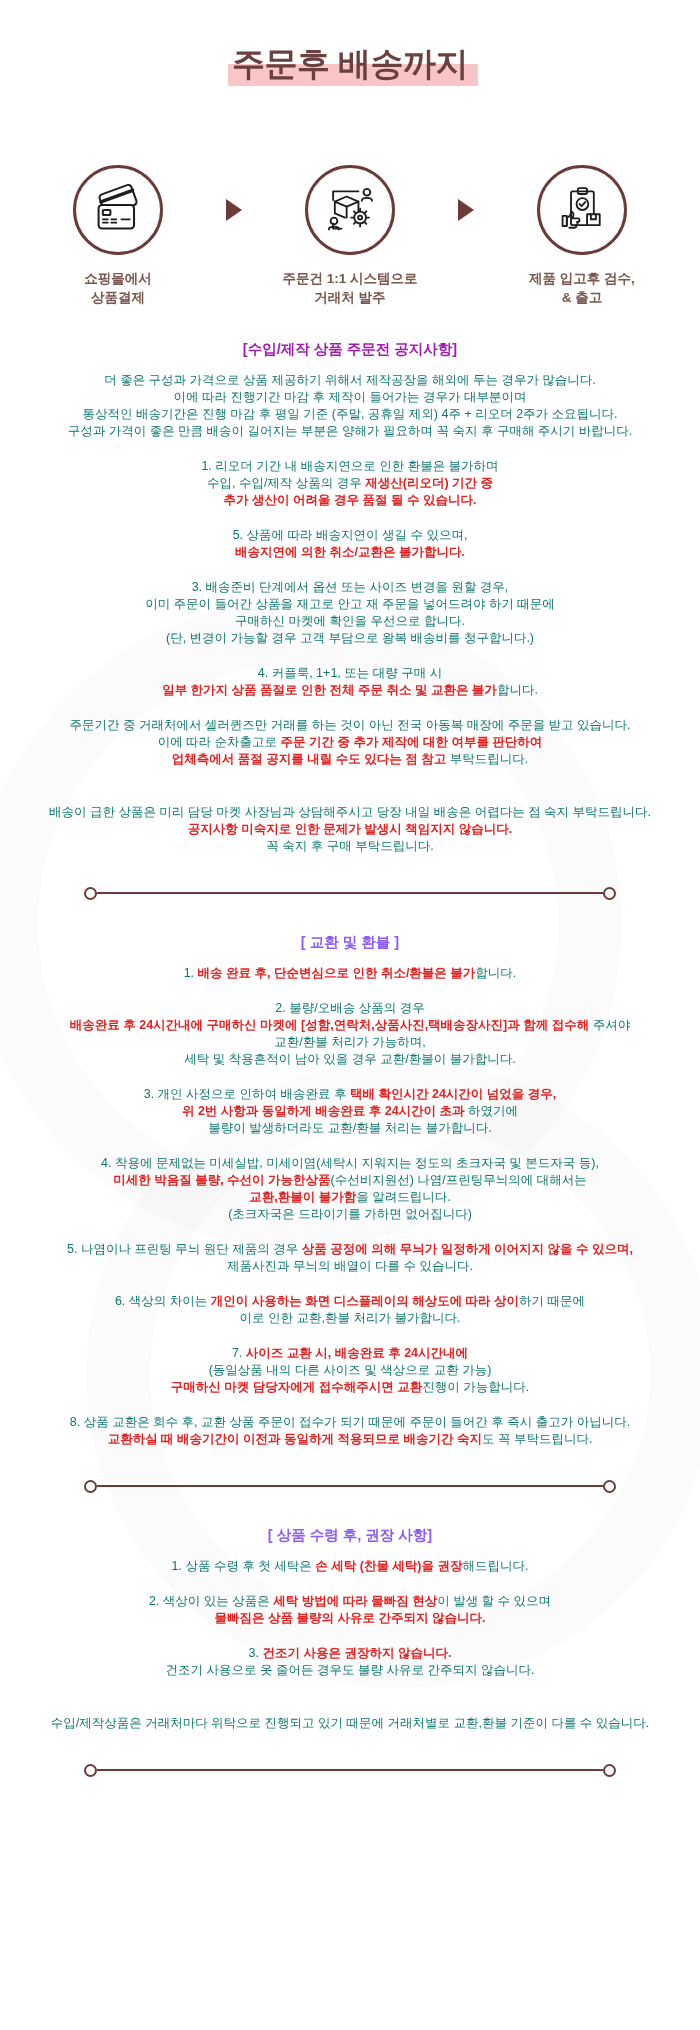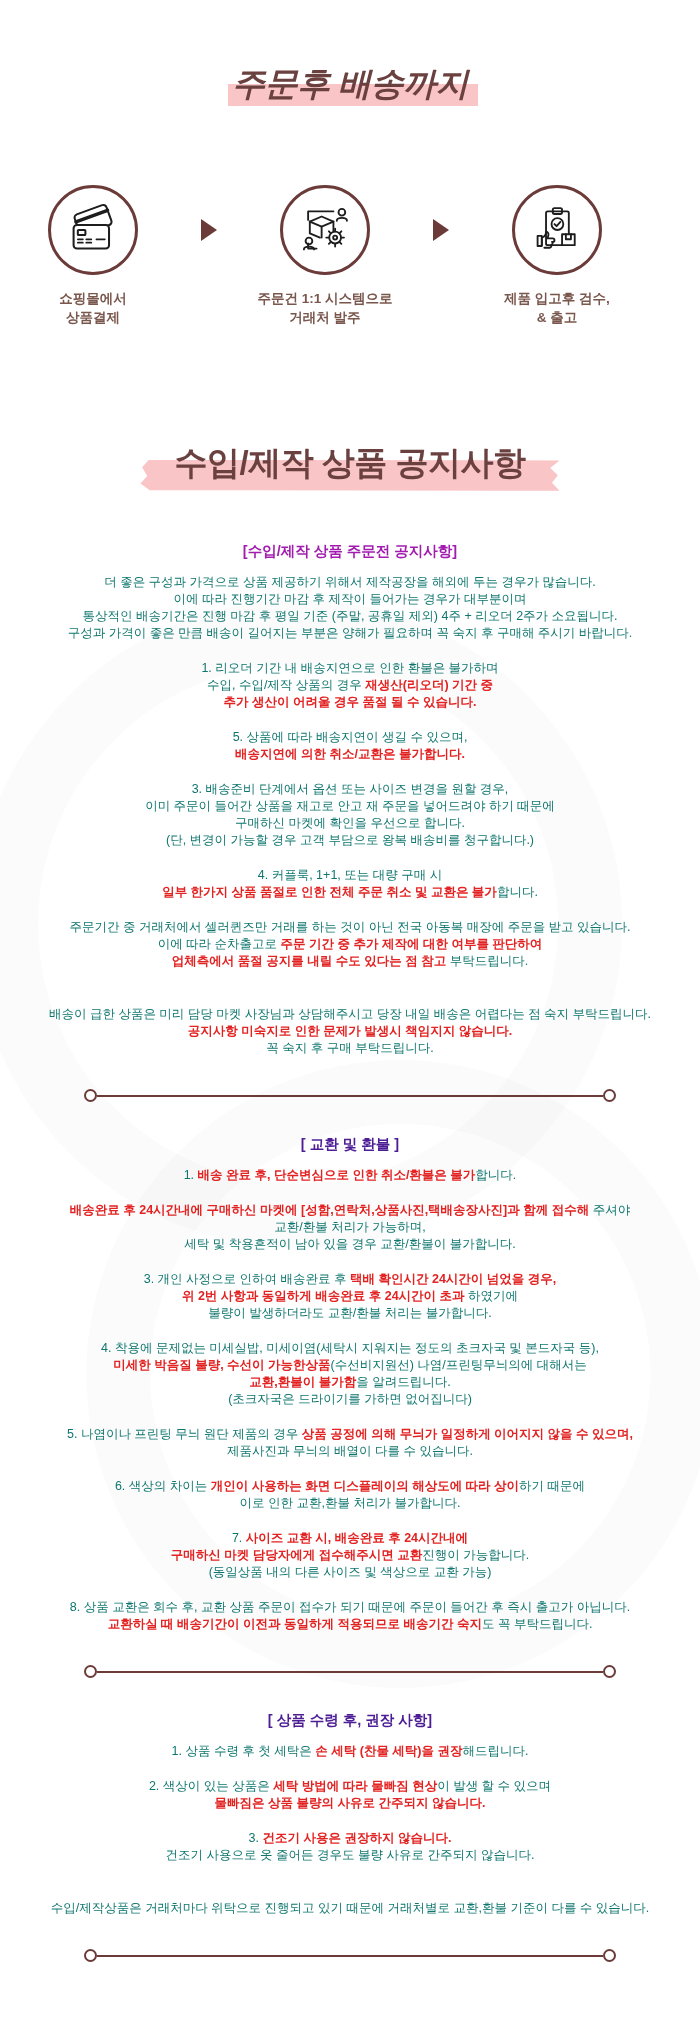--- a/index.html
+++ b/index.html
@@ -6,49 +6,49 @@
   body{font-family:"Liberation Sans","DejaVu Sans",sans-serif;}
   .page{position:relative;width:700px;min-height:2030px;margin:0 auto;background:#ffffff;overflow:hidden;}
   .content{position:relative;z-index:1;}
 
   
   .wm{position:absolute;border-radius:50%;border:64px solid rgba(0,0,0,0.016);z-index:0;}
   .wm1{top:600px;left:50%;transform:translateX(-58%);width:520px;height:520px;}
   .wm2{top:1060px;left:50%;transform:translateX(-42%);width:500px;height:500px;}
 
   
-  .title-wrap{text-align:center;padding-top:44px;font-style:italic;}
+  .title-wrap{text-align:center;padding-top:24px;}
   .main-title{position:relative;display:inline-block;font-size:33px;font-weight:bold;
     color:#6B4140;letter-spacing:-0.5px;line-height:1.1;}
   .main-title .hl{position:absolute;left:-4px;right:-10px;bottom:-4px;height:22px;background:#F9C5C7;z-index:0;}
   .main-title .t{position:relative;z-index:1;}
 
   
-  .process{margin-top:60px;display:flex;align-items:flex-start;gap:13px;}
+  .process{margin-top:60px;display:flex;justify-content:center;align-items:flex-start;gap:13px;}
   .step{width:186px;display:flex;flex-direction:column;align-items:center;}
   .step-circle{width:84px;height:84px;border:3.5px solid #6B3B39;border-radius:50%;
     display:flex;align-items:center;justify-content:center;background:#fff;}
   .step-circle svg{width:54px;height:54px;}
   .step-label{margin-top:14px;text-align:center;font-size:13.5px;line-height:19px;color:#7A574D;font-weight:bold;}
   .arrow{width:0;height:0;border-top:11px solid transparent;border-bottom:11px solid transparent;
     border-left:16px solid #6B3B39;margin:34px 2px 0 2px;}
 
   
   .notice-title-wrap{text-align:center;margin-top:90px;}
   .notice-title{position:relative;display:inline-block;font-size:33px;font-weight:bold;
     color:#6B4140;letter-spacing:-0.5px;line-height:1.15;}
   .notice-title .tape{position:absolute;left:-34px;right:-34px;bottom:-9px;height:31px;background:#F9C5C7;z-index:0;
     clip-path:polygon(2% 0%,100% 2%,97.8% 26%,99.6% 50%,98.2% 74%,100% 100%,2.2% 98%,0% 76%,1.6% 52%,0.4% 24%);}
   .notice-title .t{position:relative;z-index:1;}
 
   
   #notice-body{margin:34px auto 0 auto;width:620px;text-align:center;font-size:12.5px;line-height:17px;padding-bottom:70px;}
   .sec-heading{font-size:14.5px;font-weight:bold;margin:14px 0 14px 0;}
   .h-brown{color:#a21caf;}
-  .h-dark{color:#4c1d95;}
+  .h-dark{color:#8b5cf6;}
   .para{margin-bottom:18px;}
   .para.gap-lg{margin-top:36px;}
   .line{min-height:17px;}
   .seg-gray{color:#0f766e;}
   .seg-red{color:#E32222;font-weight:bold;}
   .divider{display:flex;align-items:center;justify-content:center;margin:32px 0 34px 0;}
   .divider .ring{width:9px;height:9px;border:2.5px solid #6B3B39;border-radius:50%;background:#fff;flex:0 0 auto;}
   .divider .dline{height:2px;background:#6B3B39;width:506px;flex:0 0 auto;}
 </style>
 </head>
@@ -144,26 +144,20 @@
           </svg>
         </div>
         <div class="step-label">
           <div>제품 입고후 검수,</div>
           <div>&amp; 출고</div>
         </div>
       </div>
 
     </section>
 
-    <div class="notice-title-wrap">
-      <h2 class="notice-title">
-        <span class="tape"></span>
-        <span class="t">수입/제작 상품 공지사항</span>
-      </h2>
-    </div>
 
     <main id="notice-body">
         <div class="sec-heading h-brown">[수입/제작 상품 주문전 공지사항]</div>
         <div class="para">
           <div class="line"><span class="seg-gray">더 좋은 구성과 가격으로 상품 제공하기 위해서 제작공장을 해외에 두는 경우가 많습니다.</span></div>
           <div class="line"><span class="seg-gray">이에 따라 진행기간 마감 후 제작이 들어가는 경우가 대부분이며</span></div>
           <div class="line"><span class="seg-gray">통상적인 배송기간은 진행 마감 후 평일 기준 (주말, 공휴일 제외) 4주 + 리오더 2주가 소요됩니다.</span></div>
           <div class="line"><span class="seg-gray">구성과 가격이 좋은 만큼 배송이 길어지는 부분은 양해가 필요하며 꼭 숙지 후 구매해 주시기 바랍니다.</span></div>
         </div>
         <div class="para">
@@ -198,20 +192,21 @@
         <div class="divider">
           <span class="ring"></span>
           <span class="dline"></span>
           <span class="ring"></span>
         </div>
         <div class="sec-heading h-dark">[ 교환 및 환불 ]</div>
         <div class="para">
           <div class="line"><span class="seg-gray">1. </span><span class="seg-red">배송 완료 후, 단순변심으로 인한 취소/환불은 불가</span><span class="seg-gray">합니다.</span></div>
         </div>
         <div class="para">
+          <div class="line"><span class="seg-gray">2. 불량/오배송 상품의 경우</span></div>
           <div class="line"><span class="seg-red">배송완료 후 24시간내에 구매하신 마켓에 [성함,연락처,상품사진,택배송장사진]과 함께 접수해</span><span class="seg-gray"> 주셔야</span></div>
           <div class="line"><span class="seg-gray">교환/환불 처리가 가능하며,</span></div>
           <div class="line"><span class="seg-gray">세탁 및 착용흔적이 남아 있을 경우 교환/환불이 불가합니다.</span></div>
         </div>
         <div class="para">
           <div class="line"><span class="seg-gray">3. 개인 사정으로 인하여 배송완료 후 </span><span class="seg-red">택배 확인시간 24시간이 넘었을 경우,</span></div>
           <div class="line"><span class="seg-red">위 2번 사항과 동일하게 배송완료 후 24시간이 초과</span><span class="seg-gray"> 하였기에</span></div>
           <div class="line"><span class="seg-gray">불량이 발생하더라도 교환/환불 처리는 불가합니다.</span></div>
         </div>
         <div class="para">
@@ -223,22 +218,22 @@
         <div class="para">
           <div class="line"><span class="seg-gray">5. 나염이나 프린팅 무늬 원단 제품의 경우 </span><span class="seg-red">상품 공정에 의해 무늬가 일정하게 이어지지 않을 수 있으며,</span></div>
           <div class="line"><span class="seg-gray">제품사진과 무늬의 배열이 다를 수 있습니다.</span></div>
         </div>
         <div class="para">
           <div class="line"><span class="seg-gray">6. 색상의 차이는 </span><span class="seg-red">개인이 사용하는 화면 디스플레이의 해상도에 따라 상이</span><span class="seg-gray">하기 때문에</span></div>
           <div class="line"><span class="seg-gray">이로 인한 교환,환불 처리가 불가합니다.</span></div>
         </div>
         <div class="para">
           <div class="line"><span class="seg-gray">7. </span><span class="seg-red">사이즈 교환 시, 배송완료 후 24시간내에</span></div>
+          <div class="line"><span class="seg-gray">(동일상품 내의 다른 사이즈 및 색상으로 교환 가능)</span></div>
           <div class="line"><span class="seg-red">구매하신 마켓 담당자에게 접수해주시면 교환</span><span class="seg-gray">진행이 가능합니다.</span></div>
-          <div class="line"><span class="seg-gray">(동일상품 내의 다른 사이즈 및 색상으로 교환 가능)</span></div>
         </div>
         <div class="para">
           <div class="line"><span class="seg-gray">8. 상품 교환은 회수 후, 교환 상품 주문이 접수가 되기 때문에 주문이 들어간 후 즉시 출고가 아닙니다.</span></div>
           <div class="line"><span class="seg-red">교환하실 때 배송기간이 이전과 동일하게 적용되므로 배송기간 숙지</span><span class="seg-gray">도 꼭 부탁드립니다.</span></div>
         </div>
         <div class="divider">
           <span class="ring"></span>
           <span class="dline"></span>
           <span class="ring"></span>
         </div>

